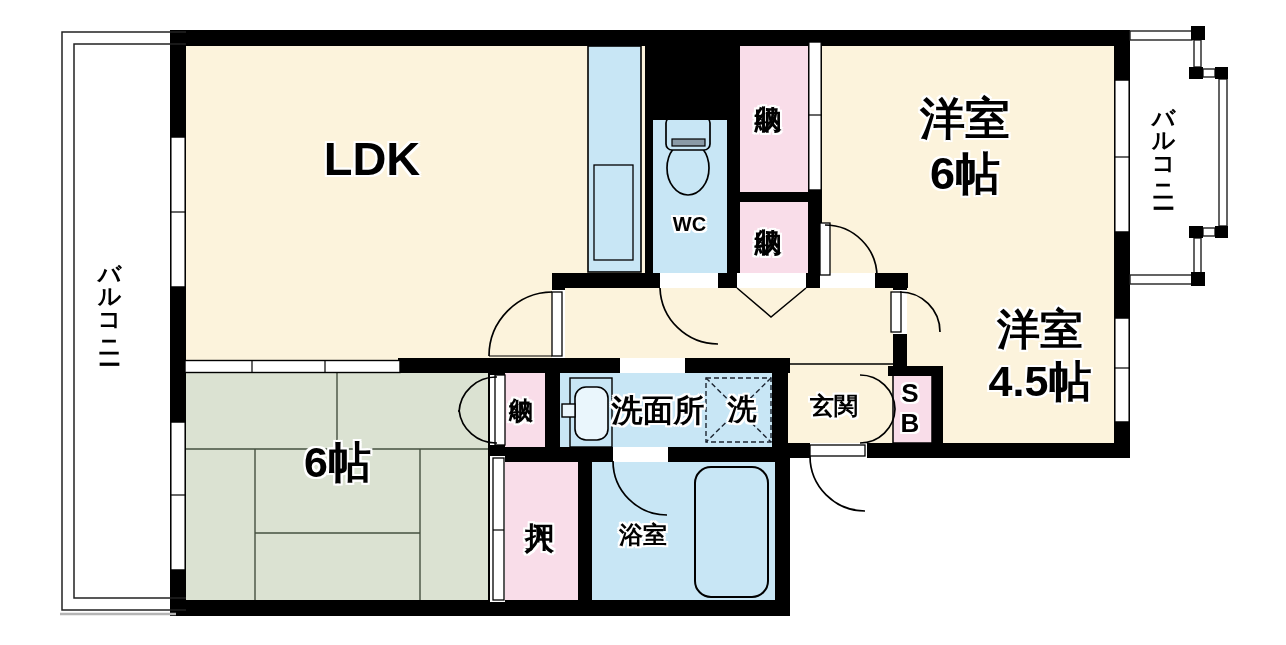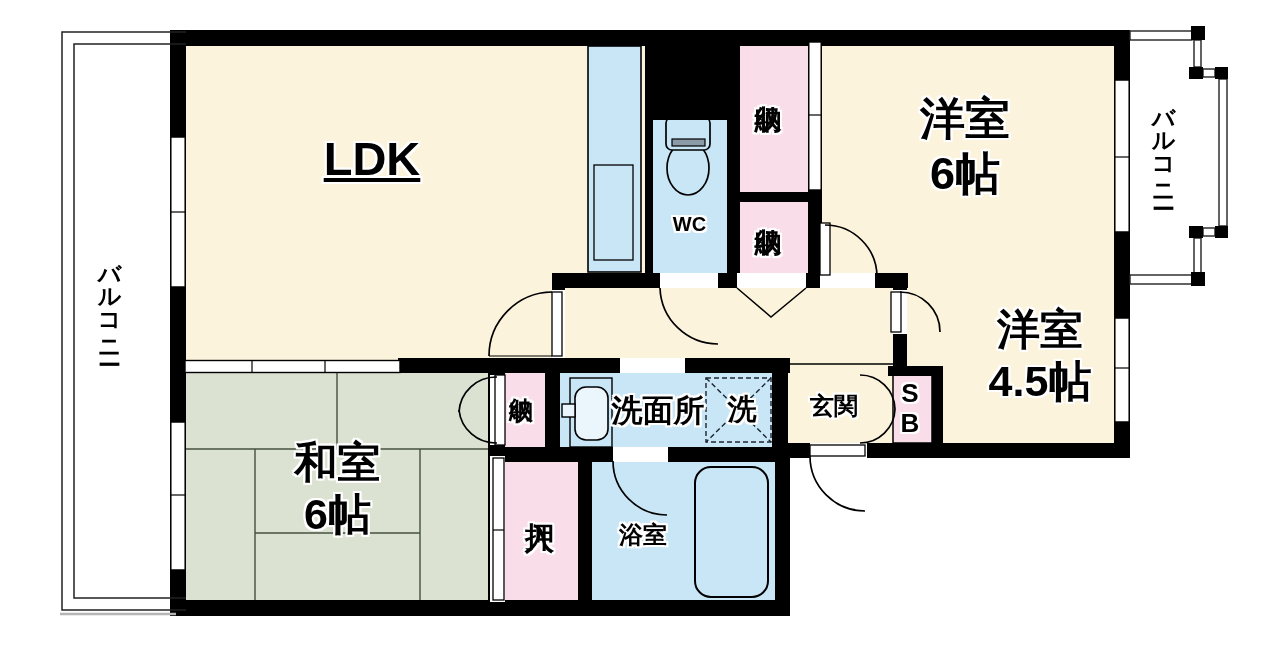--- a/index.html
+++ b/index.html
@@ -175,36 +175,35 @@
         <rect x="1191" y="26" width="14" height="14"></rect>
         <rect x="1189" y="67" width="14" height="12"></rect>
         <rect x="1215" y="67" width="13" height="12"></rect>
         <rect x="1189" y="226" width="14" height="12"></rect>
         <rect x="1215" y="226" width="13" height="12"></rect>
         <rect x="1191" y="272" width="14" height="14"></rect>
       </g>
     </g>
   </svg>
 
-  <div class="lbl" style="left:262px;top:130px;width:220px;font-size:47px;text-decoration:underline;">
+  <div class="lbl" style="left:262px;top:130px;width:220px;font-size:47px;">
     <span>LDK</span>
   </div>
 
   <div class="lbl" style="left:855px;top:92px;width:220px;font-size:45px;">
     <span>洋室</span>
     <span>6帖</span>
   </div>
 
   <div class="lbl" style="left:925px;top:303px;width:230px;font-size:43px;">
     <span>洋室</span>
     <span>4.5帖</span>
   </div>
 
   <div class="lbl" style="left:230px;top:436px;width:215px;font-size:43px;">
-    <span>和室</span>
     <span>6帖</span>
   </div>
 
   <div class="lbl" style="left:652px;top:212px;width:75px;font-size:20px;">
     <span>WC</span>
   </div>
 
   <div class="lbl vert" style="left:754px;top:84px;font-size:27px;">
     <span>収納</span>
   </div>

